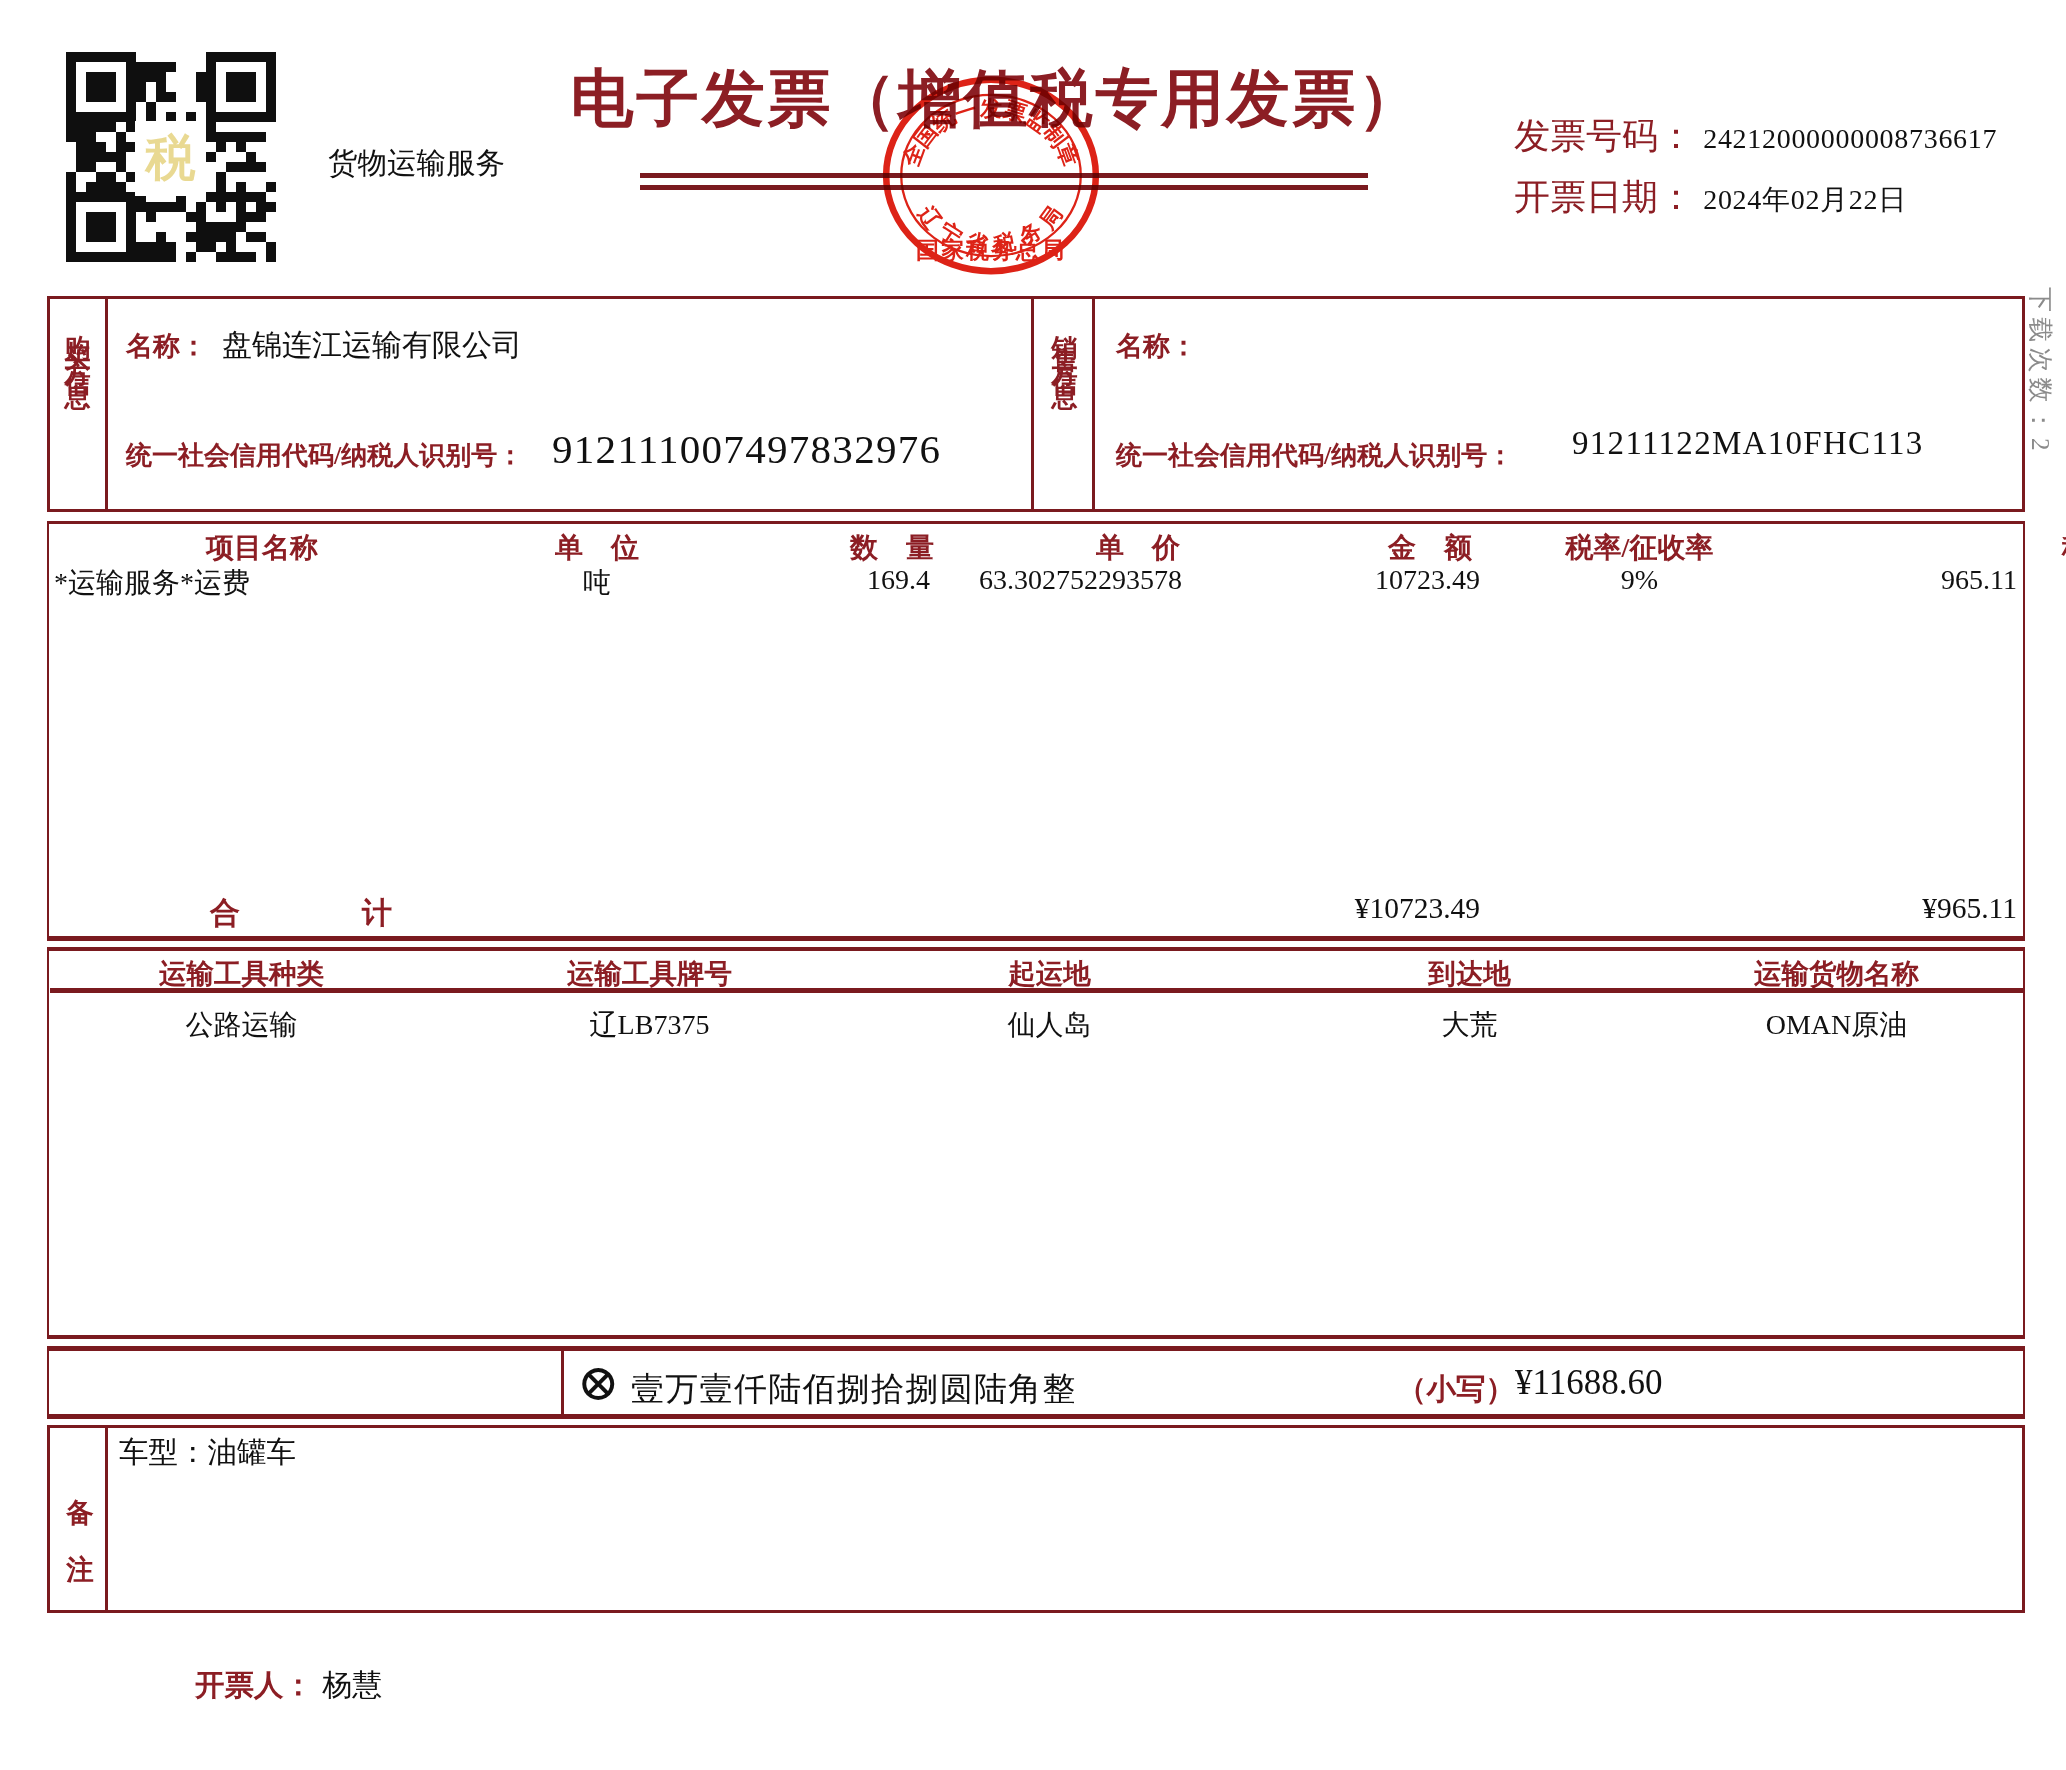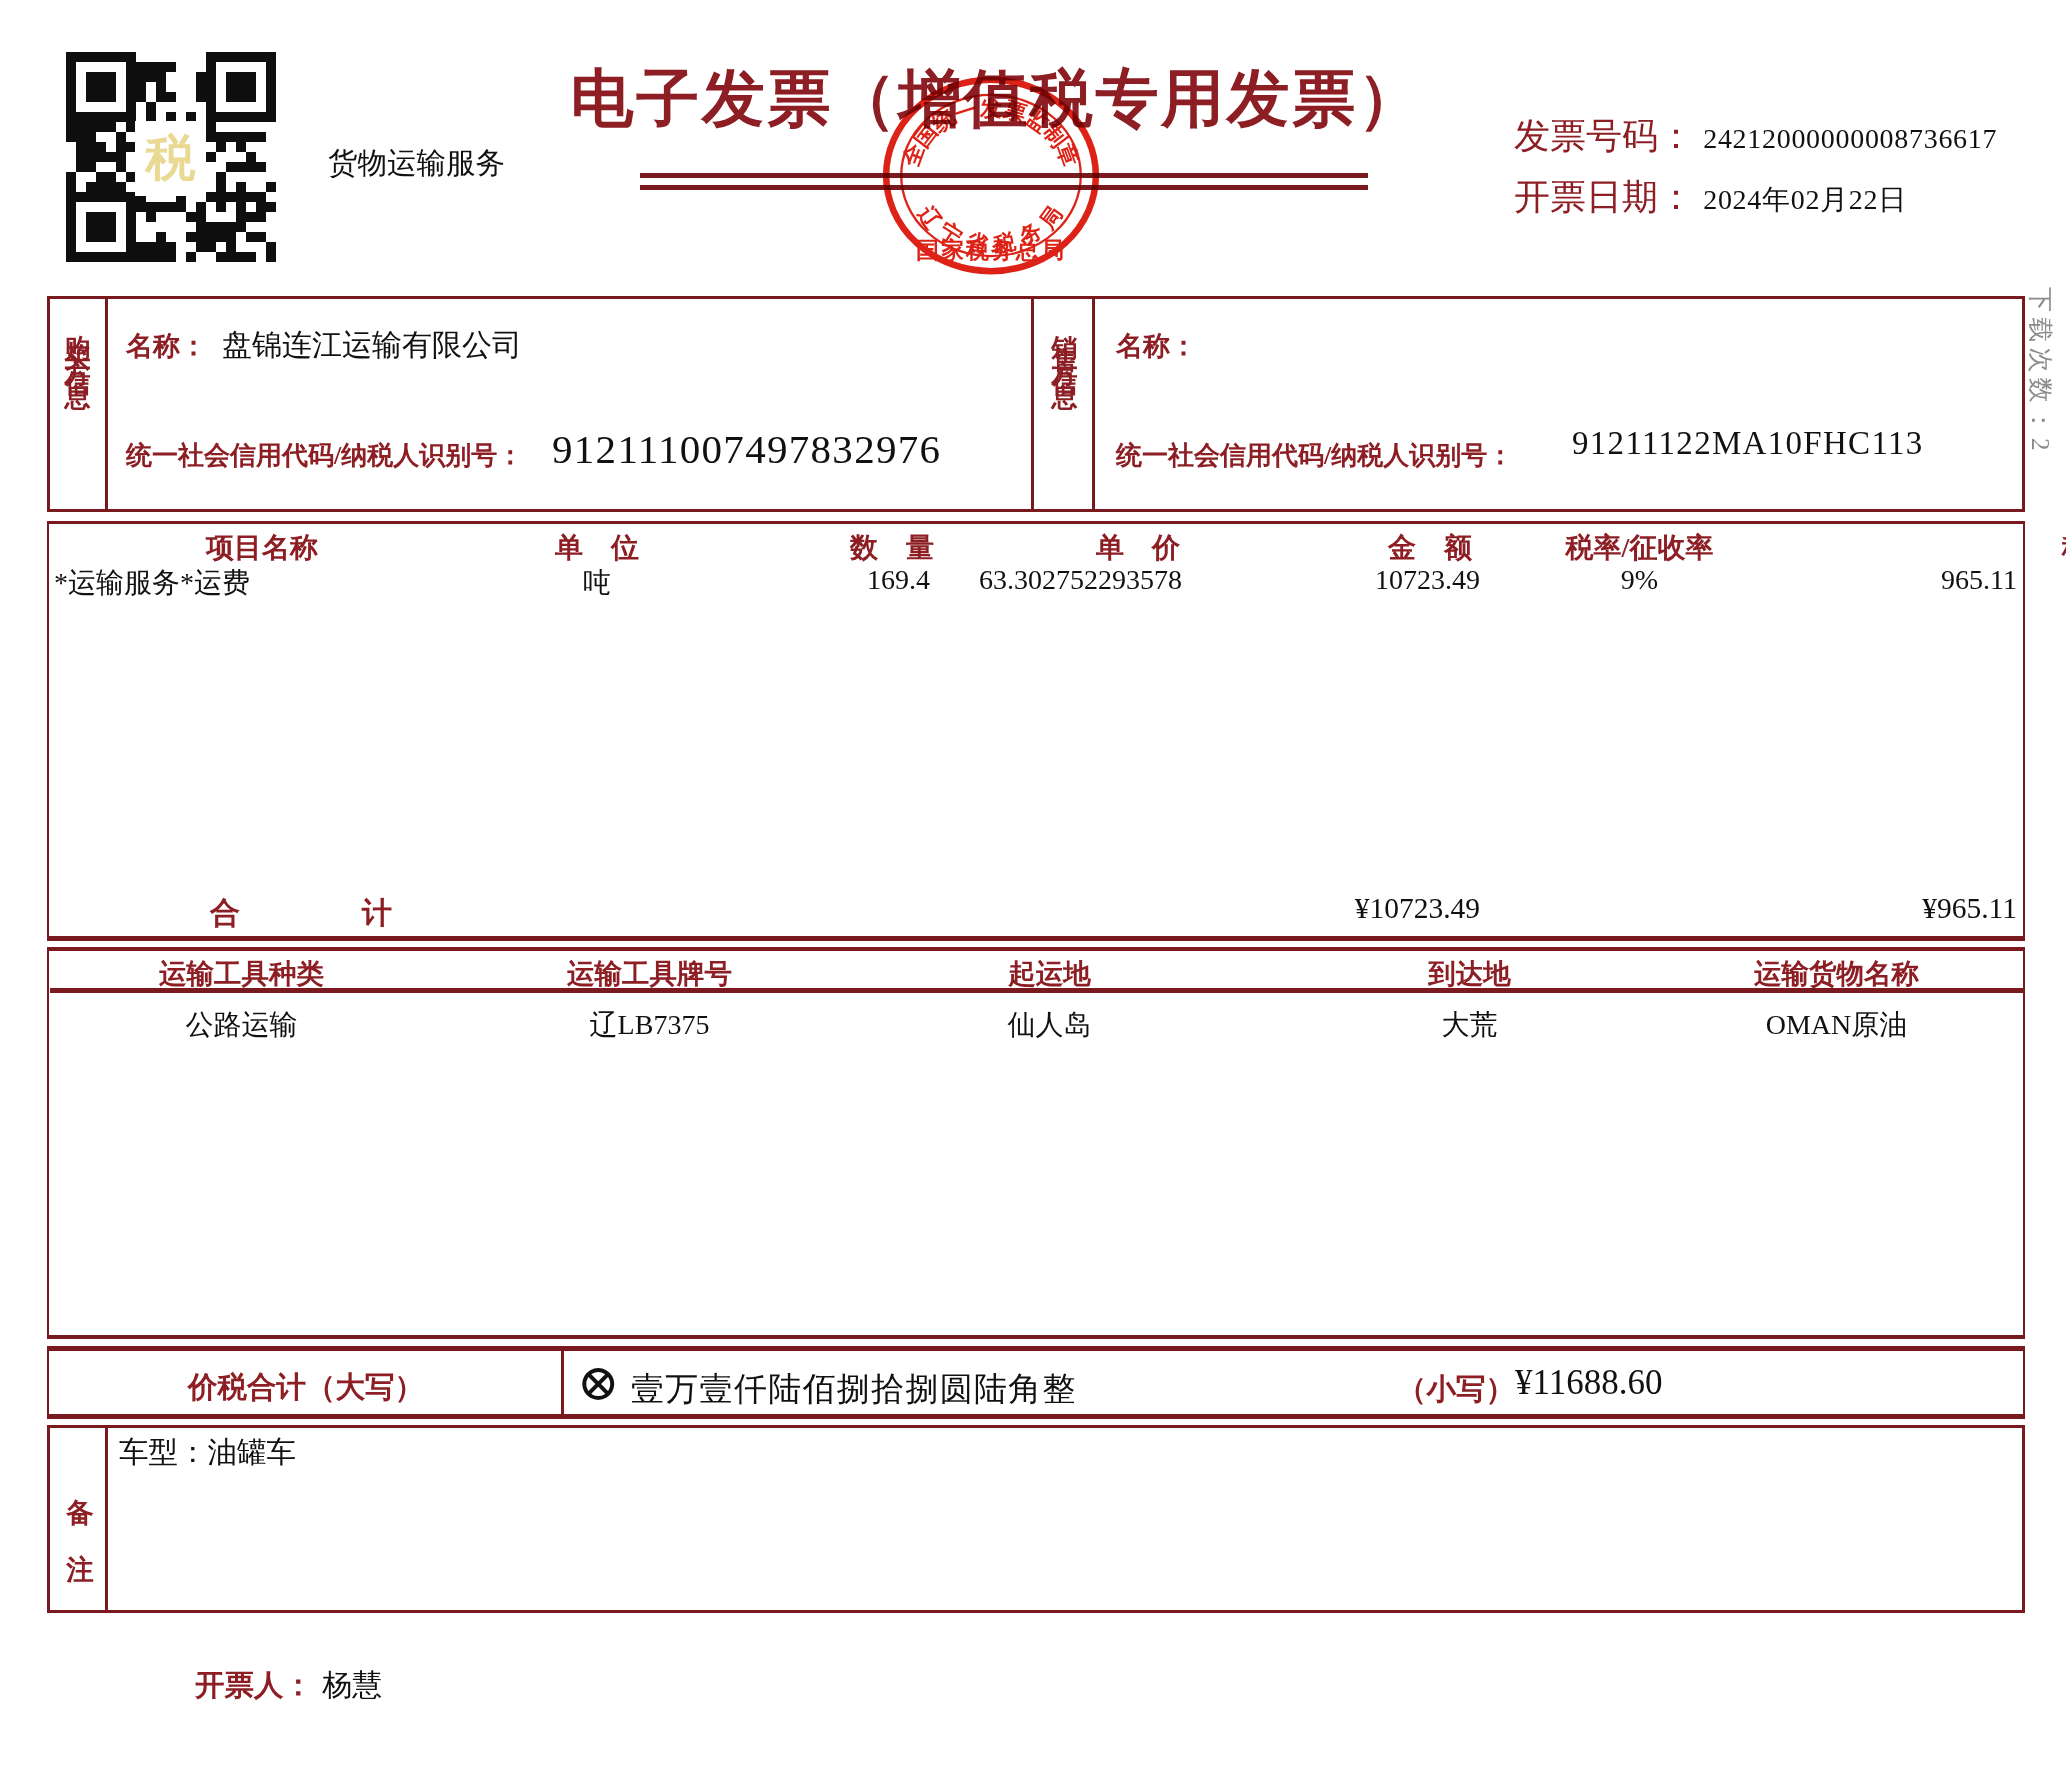--- a/index.html
+++ b/index.html
@@ -352,21 +352,20 @@
   <div class="tth tc4">运输货物名称</div>
   <div id="t-divider" class="hline"></div>
   <div class="ttv tc0">公路运输</div>
   <div class="ttv tc1">辽LB7375</div>
   <div class="ttv tc2">仙人岛</div>
   <div class="ttv tc3">大荒</div>
   <div class="ttv tc4">OMAN原油</div>
 
   <div id="box-summary" class="abs"></div>
   <div id="s-divider" class="vline"></div>
-  <div id="cap-label" class="abs">价税合计（大写）</div>
   <div id="cap-symbol" class="abs">⊗</div>
   <div id="cap-text" class="abs">壹万壹仟陆佰捌拾捌圆陆角整</div>
   <div id="small-label" class="abs">（小写）</div>
   <div id="small-value" class="abs">¥11688.60</div>
 
   <div id="box-remark" class="abs"></div>
   <div id="r-divider" class="vline"></div>
   <div id="remark-panel-label" class="abs">备注</div>
   <div id="remark-content" class="abs">车型：油罐车</div>
 

